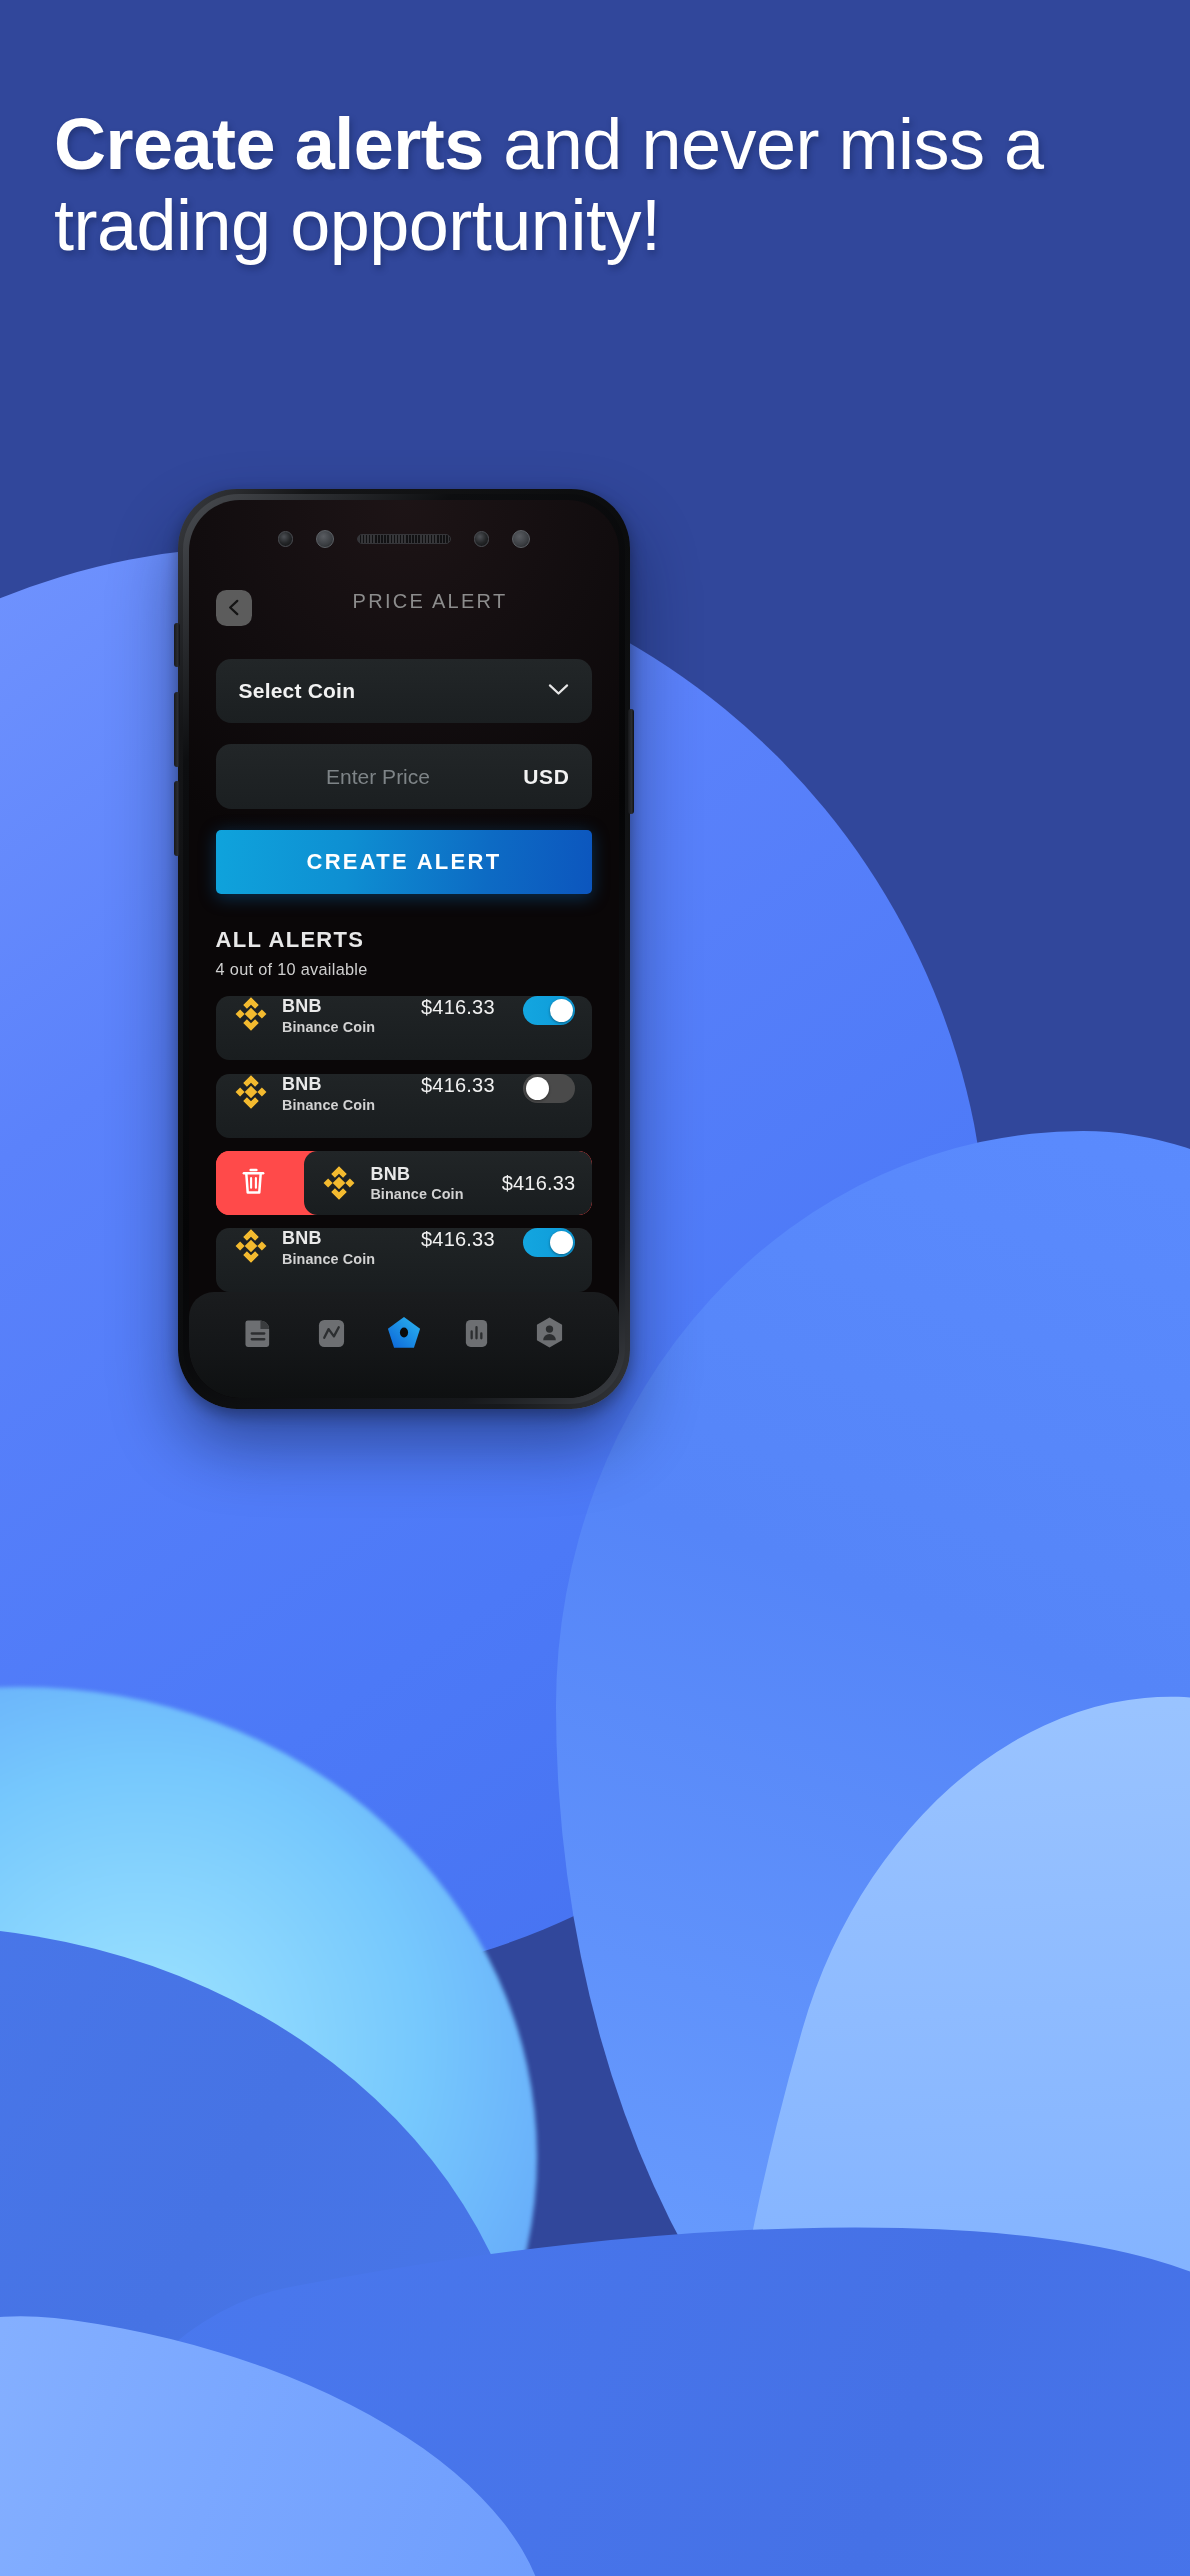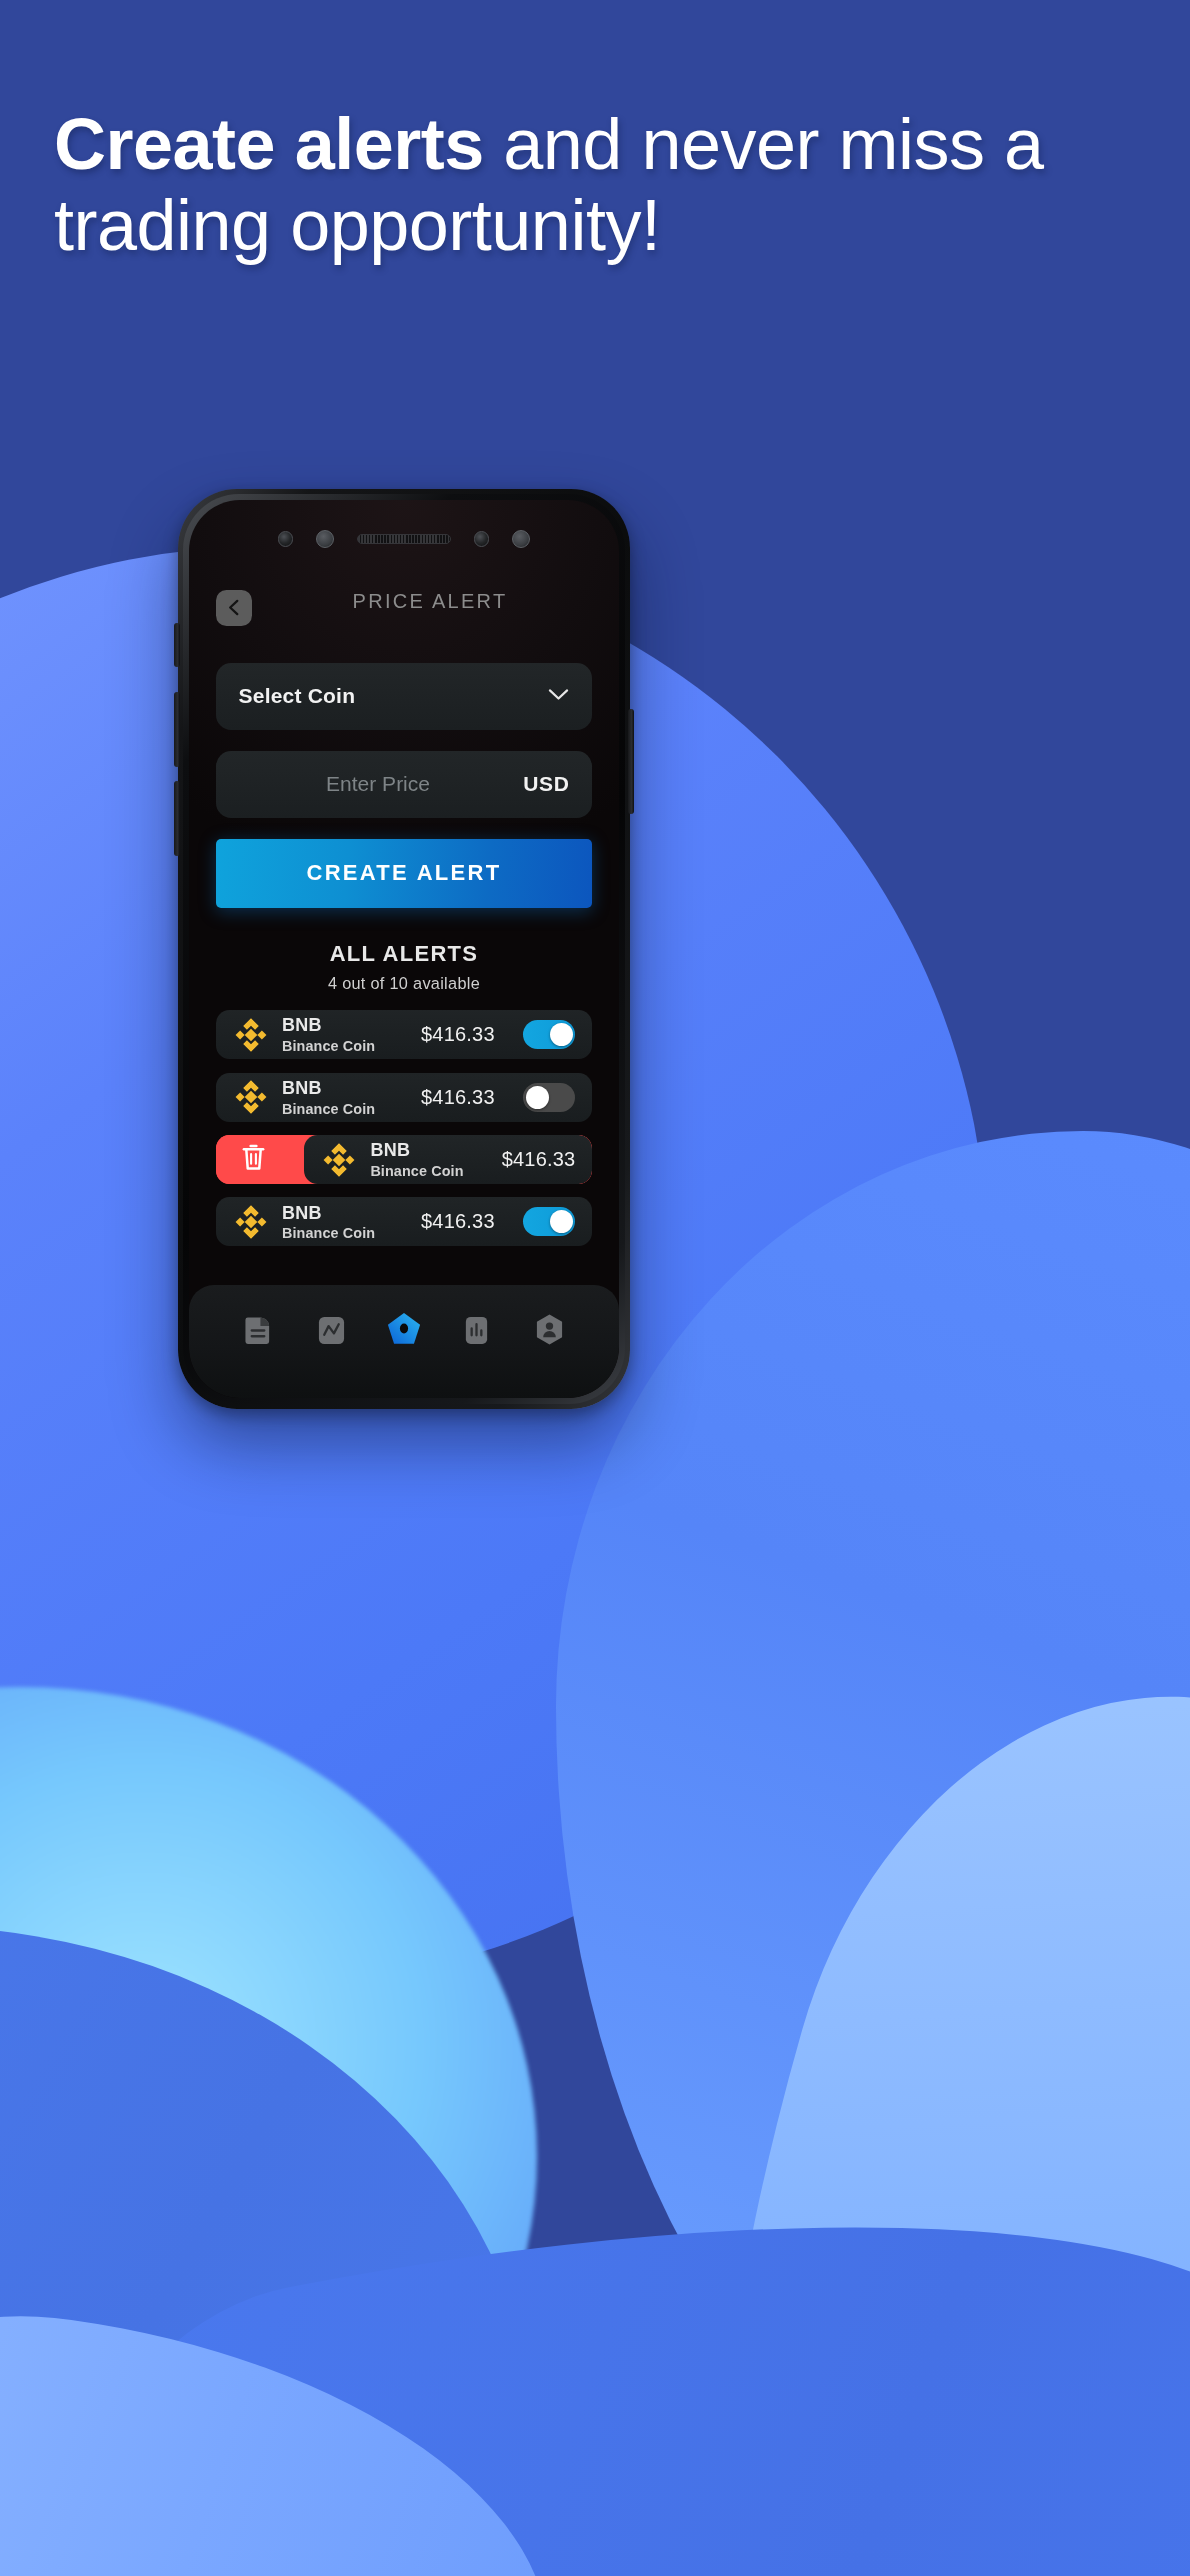--- a/index.html
+++ b/index.html
@@ -250,44 +250,43 @@
     justify-content: center;
     color: #FFFFFF;
     font-size: 22px;
     font-weight: 600;
     letter-spacing: 2.3px;
     box-shadow: 0 3.8px 17px rgba(13,120,205,0.35);
   }
 
   .alerts-head {
     margin-top: 33px;
-    text-align: center;
   }
   .alerts-title {
     color: #E8E8E8;
     font-size: 22px;
     font-weight: 700;
     letter-spacing: 1.3px;
   }
   .alerts-sub {
     margin-top: 7.7px;
     color: #CFCFCF;
     font-size: 16.3px;
     font-weight: 500;
     letter-spacing: 0.3px;
   }
 
   .alert-list { margin-top: 17px; display: flex; flex-direction: column; gap: 13.4px; }
 
   .alert-row {
-    height: 49px;
+    height: 64px;
     border-radius: 13.4px;
     background: linear-gradient(180deg, #202426 0%, #191d1f 100%);
     display: flex;
-    align-items: center;
+    align-items: flex-start;
     padding: 0 17px;
     gap: 13.4px;
     overflow: hidden;
   }
   .alert-row.swiped {
     background: #FF4A4A;
     padding: 0;
     position: relative;
   }
   .swipe-delete {

